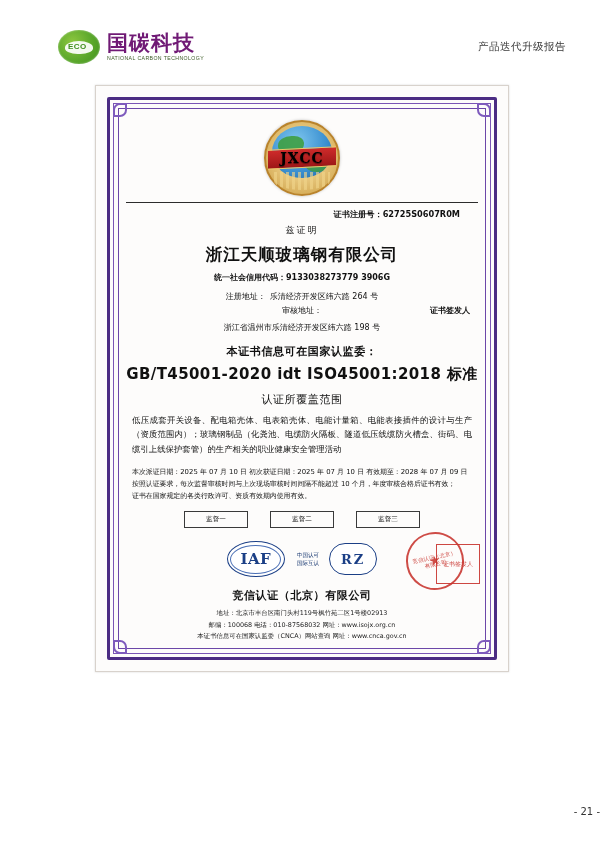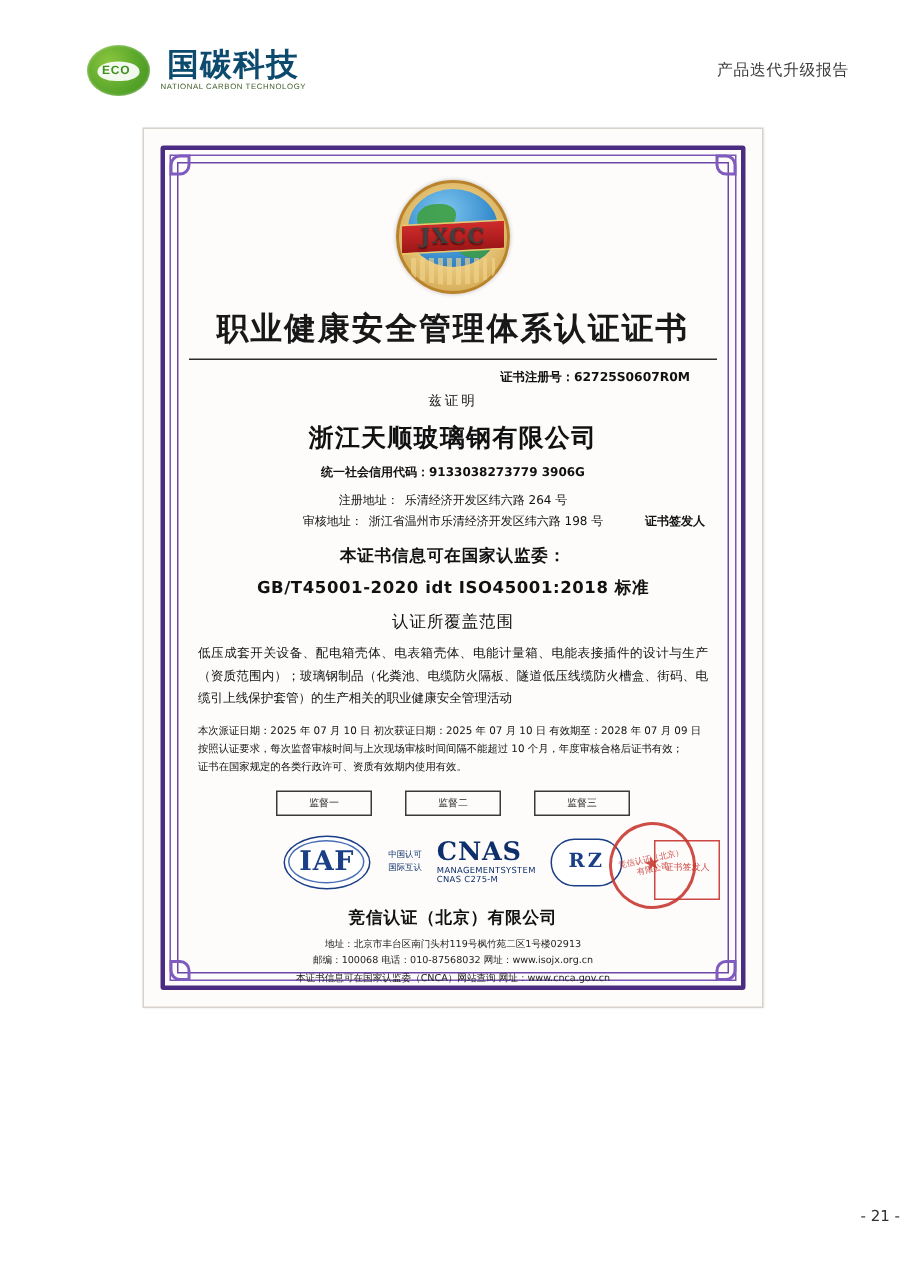--- a/index.html
+++ b/index.html
@@ -63,23 +63,22 @@
   }
   .logo-text {
     display: flex;
     flex-direction: column;
     line-height: 1.05;
   }
   .logo-cn {
     font-family: "DejaVu Sans", sans-serif;
     font-size: 21px;
     font-weight: bold;
-    color: #0c4a6e;
+    color: #701a75;
     letter-spacing: 1px;
-    text-align: center;
   }
   .logo-en {
     font-size: 5.2px;
     color: #3a5a24;
     letter-spacing: .4px;
     margin-top: 2px;
   }
   .header-right {
     position: absolute;
     right: 46px;
@@ -211,21 +210,21 @@
     transform: skewY(-3deg);
   }
   .emblem-text {
     position: absolute;
     left: 0;
     top: 30px;
     width: 100%;
     text-align: center;
     font-size: 14px;
     font-weight: bold;
-    color: #404040;
+    color: #000000;
     letter-spacing: 1px;
     font-family: "DejaVu Serif", serif;
     text-shadow: 0 1px 1px rgba(0,0,0,.5);
   }
   .emblem-rays {
     position: absolute;
     left: 10px;
     bottom: 6px;
     width: 56px;
     height: 18px;
@@ -281,39 +280,40 @@
     color: #111;
     line-height: 1.7;
   }
   .addr-row {
     display: flex;
     justify-content: center;
     gap: 4px;
   }
   .addr-row.with-sign {
     position: relative;
+    flex-direction: column;
   }
   .sign-label {
     position: absolute;
     right: 8px;
     top: 0;
     font-size: 8px;
     font-weight: bold;
     color: #111;
   }
   .sect-head {
     margin-top: 9px;
     font-size: 11px;
     font-weight: bold;
     color: #111;
     letter-spacing: .6px;
   }
   .standard {
     margin-top: 6px;
-    font-size: 11px;
+    font-size: 15px;
     font-weight: bold;
     color: #111;
     letter-spacing: .4px;
     text-align: center;
   }
   .scope-head {
     margin-top: 8px;
     font-size: 11px;
     font-weight: normal;
     color: #111;
@@ -364,21 +364,21 @@
   }
   .iaf {
     width: 56px;
     height: 34px;
     border-radius: 50%;
     border: 1.4px solid #1b3f86;
     display: flex;
     align-items: center;
     justify-content: center;
     font-family: "DejaVu Serif", serif;
-    font-size: 18px;
+    font-size: 15px;
     font-weight: bold;
     color: #1b3f86;
     letter-spacing: .5px;
     position: relative;
     background: #fff;
   }
   .iaf::before {
     content: "";
     position: absolute;
     inset: 2.5px;
@@ -534,21 +534,20 @@
   <div class="cert-body">
 
     <div class="emblem">
       <div class="emblem-outer"></div>
       <div class="emblem-globe"></div>
       <div class="emblem-rays"></div>
       <div class="emblem-band"></div>
       <div class="emblem-text">JXCC</div>
     </div>
 
-    <div class="cert-title">职业健康安全管理体系认证证书</div>
     <div class="title-rule"></div>
 
     <div class="reg-no">
       <span>证书注册号：</span><span>62725S0607R0M</span>
     </div>
 
     <div class="hereby">兹证明</div>
     <div class="company">浙江天顺玻璃钢有限公司</div>
     <div class="credit-code">统一社会信用代码：9133038273779 3906G</div>
 
@@ -581,25 +580,20 @@
       <div class="sup-box">监督二</div>
       <div class="sup-box">监督三</div>
     </div>
 
     <div class="acc-row">
       <div class="iaf">IAF</div>
       <div class="cnas-cn">
         <div>中国认可</div>
         <div>国际互认</div>
       </div>
-      <div class="cnas">
-        <span class="cnas-main">CNAS</span>
-        <span class="cnas-sub">MANAGEMENTSYSTEM</span>
-        <span class="cnas-sub">CNAS C275-M</span>
-      </div>
       <div class="rz">RZ</div>
       <div class="seal">
         <span>竞信认证（北京）有限公司</span>
         <span class="seal-star">★</span>
       </div>
       <div class="seal2">证书签发人</div>
     </div>
 
     <div class="issuer">竞信认证（北京）有限公司</div>
     <div class="issuer-lines">

